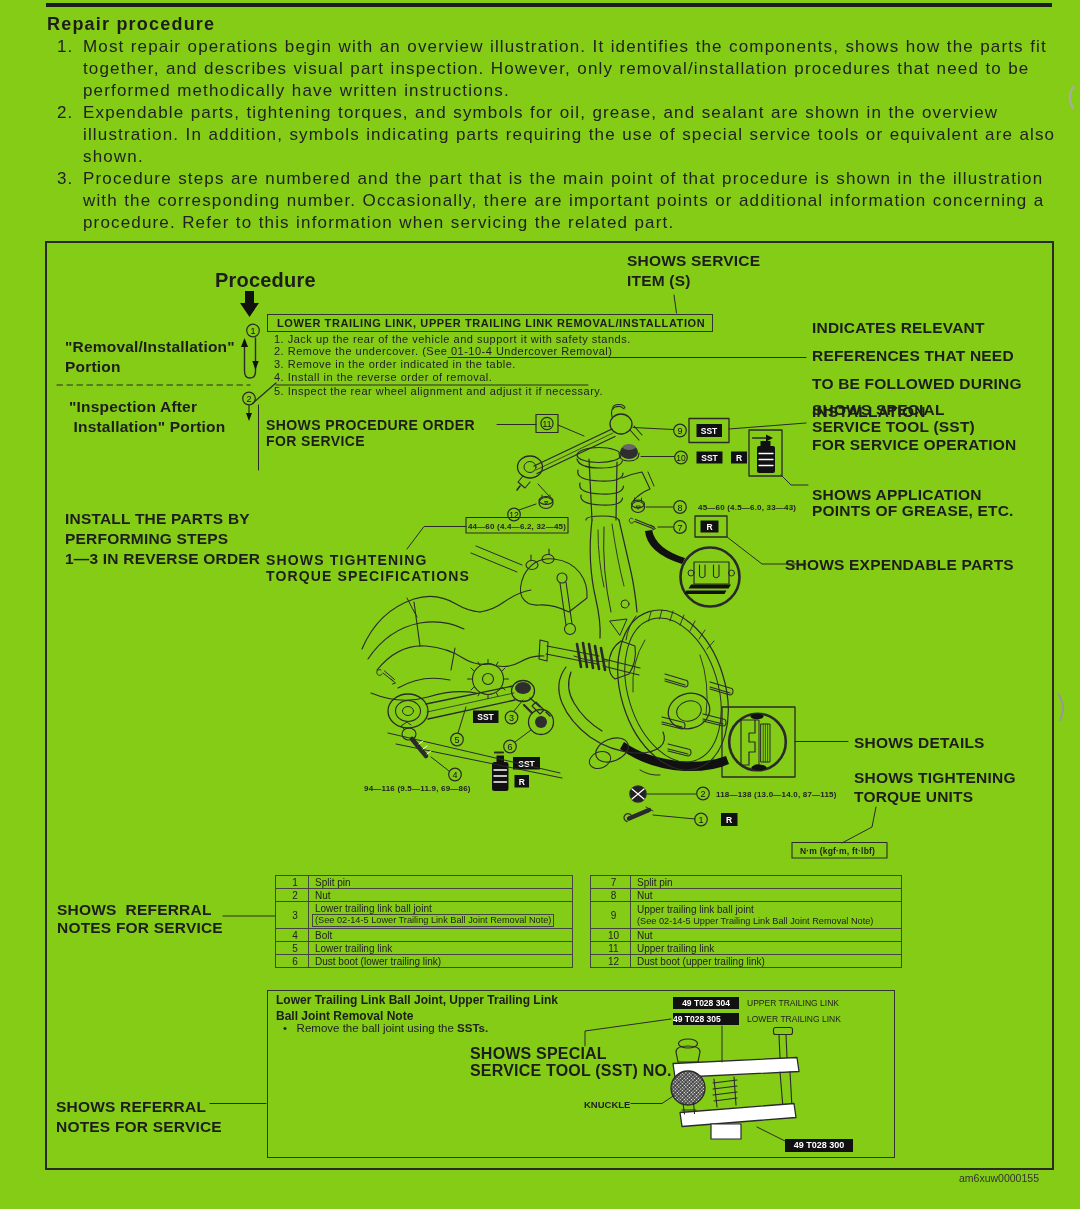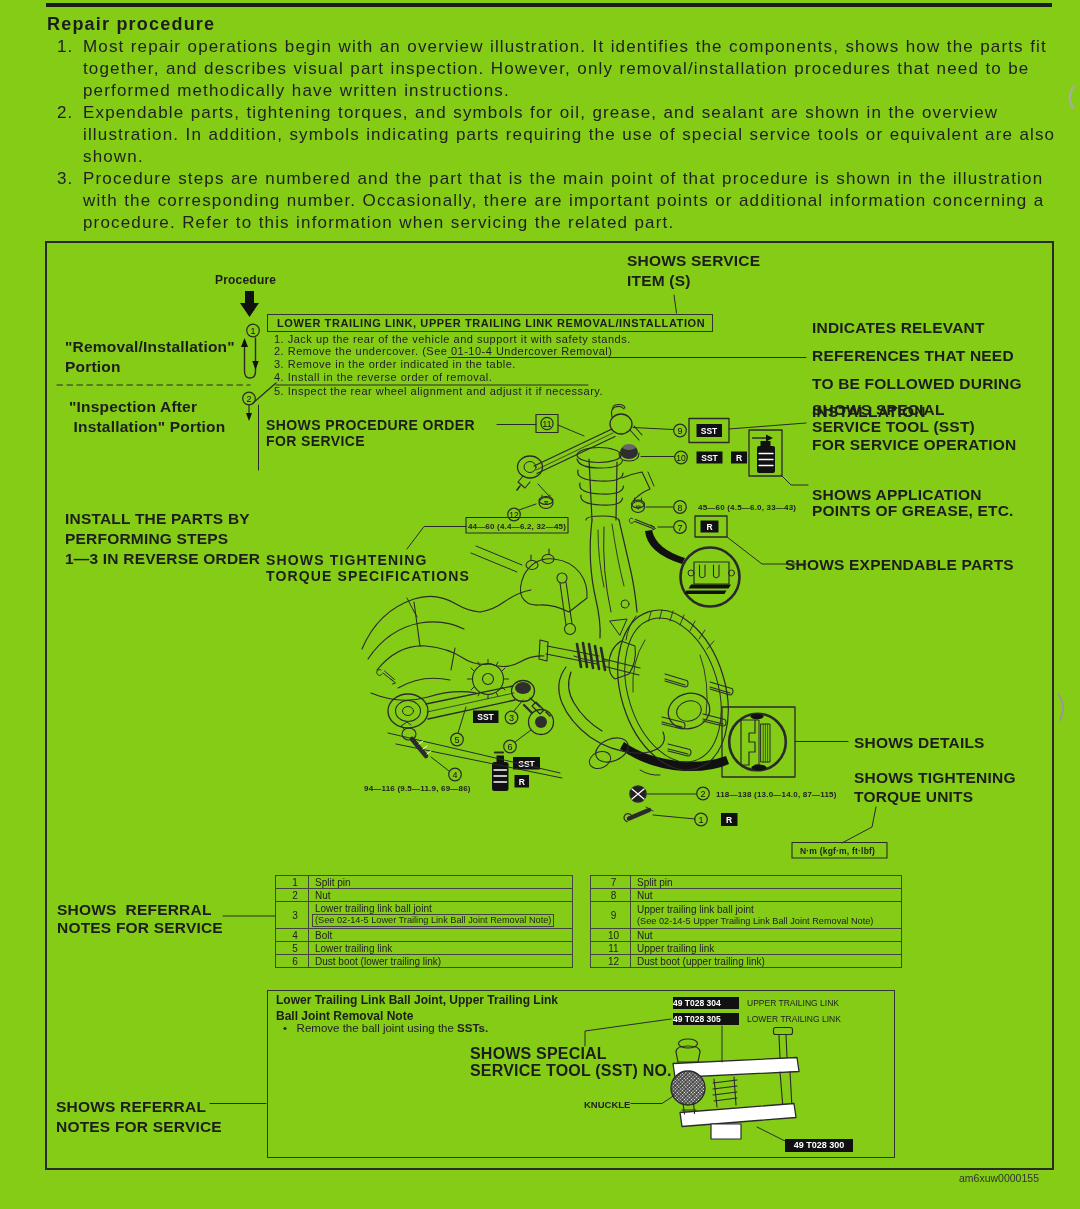--- a/index.html
+++ b/index.html
@@ -28,21 +28,21 @@
 <div class="intro" style="left:57px;top:101.5px;">2.</div>
 
 <div class="intro" style="left:83px;top:101.5px;">Expendable parts, tightening torques, and symbols for oil, grease, and sealant are shown in the overview<br>illustration. In addition, symbols indicating parts requiring the use of special service tools or equivalent are also<br>shown.</div>
 
 <div class="intro" style="left:57px;top:167.5px;">3.</div>
 
 <div class="intro" style="left:83px;top:167.5px;">Procedure steps are numbered and the part that is the main point of that procedure is shown in the illustration<br>with the corresponding number. Occasionally, there are important points or additional information concerning a<br>procedure. Refer to this information when servicing the related part.</div>
 
 <div class="abs" style="left:45px;top:241px;width:1005px;height:925px;border:2px solid #2a2a2a;"></div>
 
-<div class="lbl" style="left:215px;top:270px;font-size:12px;">Procedure</div>
+<div class="lbl" style="left:215px;top:270px;font-size:20px;">Procedure</div>
 
 <div class="lbl" style="left:65px;top:337px;">"Removal/Installation"<br>Portion</div>
 
 <div class="lbl" style="left:69px;top:397px;">"Inspection After<br>&nbsp;Installation" Portion</div>
 
 <div class="lbl" style="left:65px;top:469px;margin-top:40px;">INSTALL THE PARTS BY<br>PERFORMING STEPS<br>1—3 IN REVERSE ORDER</div>
 
 <div class="lbl" style="left:266px;top:416.5px;font-size:14px;line-height:16px;letter-spacing:0.4px;">SHOWS PROCEDURE ORDER<br>FOR SERVICE</div>
 
 <div class="lbl" style="left:266px;top:551.5px;font-size:14px;line-height:16.5px;letter-spacing:1.15px;">SHOWS TIGHTENING<br>TORQUE SPECIFICATIONS</div>
@@ -140,21 +140,21 @@
 <div class="abs" style="left:267px;top:990px;width:626px;height:166px;border:1.5px solid #333;"></div>
 
 <div class="abs b" style="left:276px;top:993px;font-size:12px;line-height:15.5px;color:#1d1d1d;">Lower Trailing Link Ball Joint, Upper Trailing Link<br>Ball Joint Removal Note</div>
 
 <div class="abs" style="left:283px;top:1022px;font-size:11.5px;color:#222;">•&nbsp;&nbsp;&nbsp;Remove the ball joint using the <span class="b">SSTs.</span></div>
 
 <div class="lbl" style="left:470px;top:1045px;line-height:17px;font-size:16px;">SHOWS SPECIAL<br>SERVICE TOOL (SST) NO.</div>
 
 <div class="abs b" style="left:584px;top:1099px;font-size:9.5px;color:#222;">KNUCKLE</div>
 
-<div class="abs" style="left:673px;top:997px;width:66px;height:12px;background:#111;color:#fff;font-size:8.5px;font-weight:bold;text-align:left;line-height:12px;">49 T028 304</div>
+<div class="abs" style="left:673px;top:997px;width:66px;height:12px;background:#111;color:#fff;font-size:8.5px;font-weight:bold;text-align:center;line-height:12px;">49 T028 304</div>
 
 <div class="abs" style="left:747px;top:998px;font-size:8.5px;color:#222;">UPPER TRAILING LINK</div>
 
 <div class="abs" style="left:673px;top:1013px;width:66px;height:12px;background:#111;color:#fff;font-size:8.5px;font-weight:bold;line-height:12px;">49 T028 305</div>
 
 <div class="abs" style="left:747px;top:1014px;font-size:8.5px;color:#222;">LOWER TRAILING LINK</div>
 
 <div class="abs" style="left:785px;top:1139px;width:68px;height:13px;background:#111;color:#fff;font-size:9px;font-weight:bold;text-align:center;line-height:13px;">49 T028 300</div>
 
 <div class="abs" style="left:959px;top:1172px;font-size:10.5px;color:#333;">am6xuw0000155</div>

